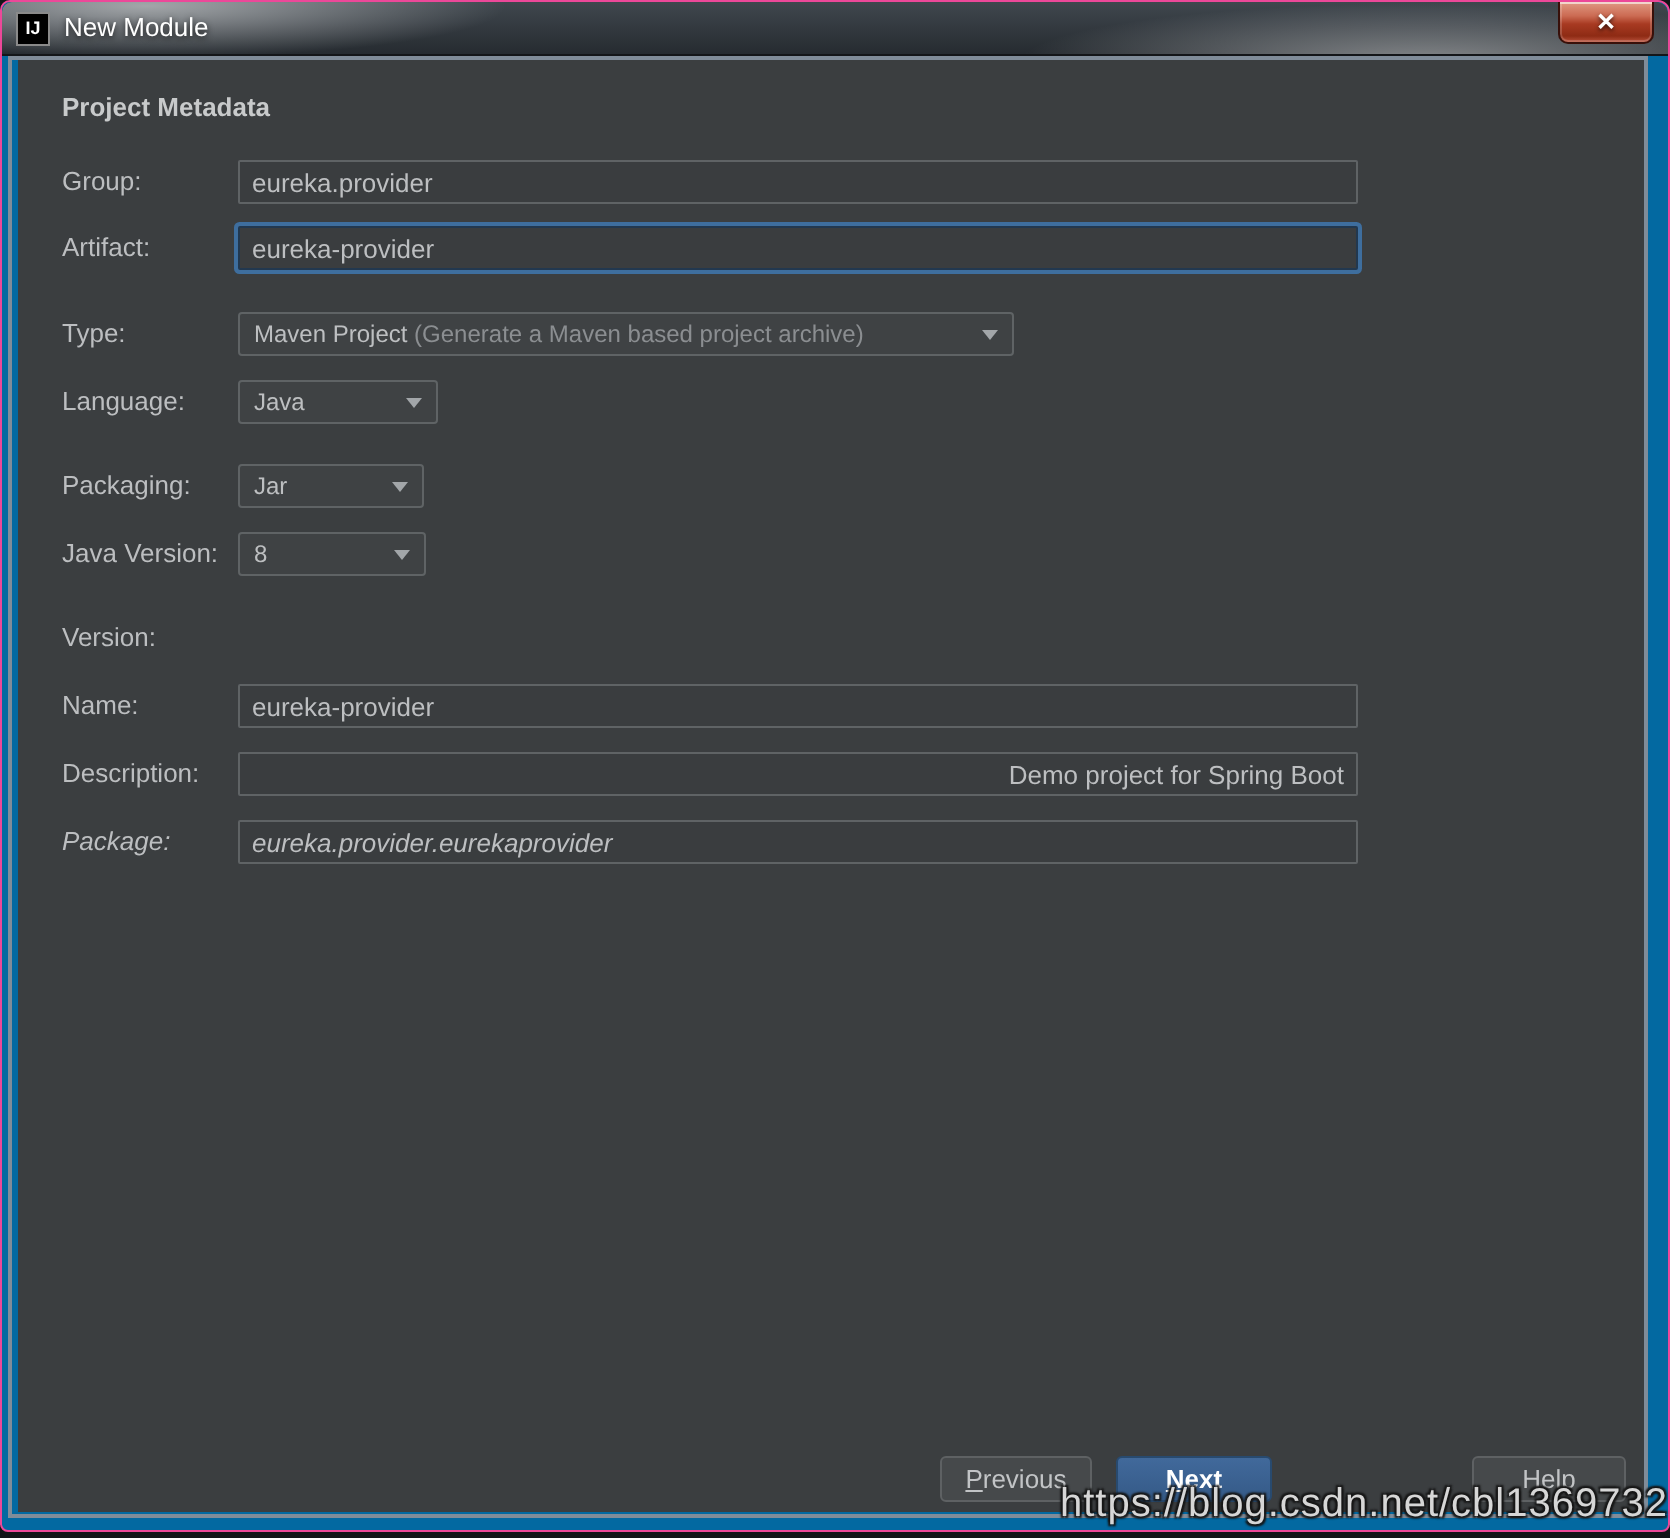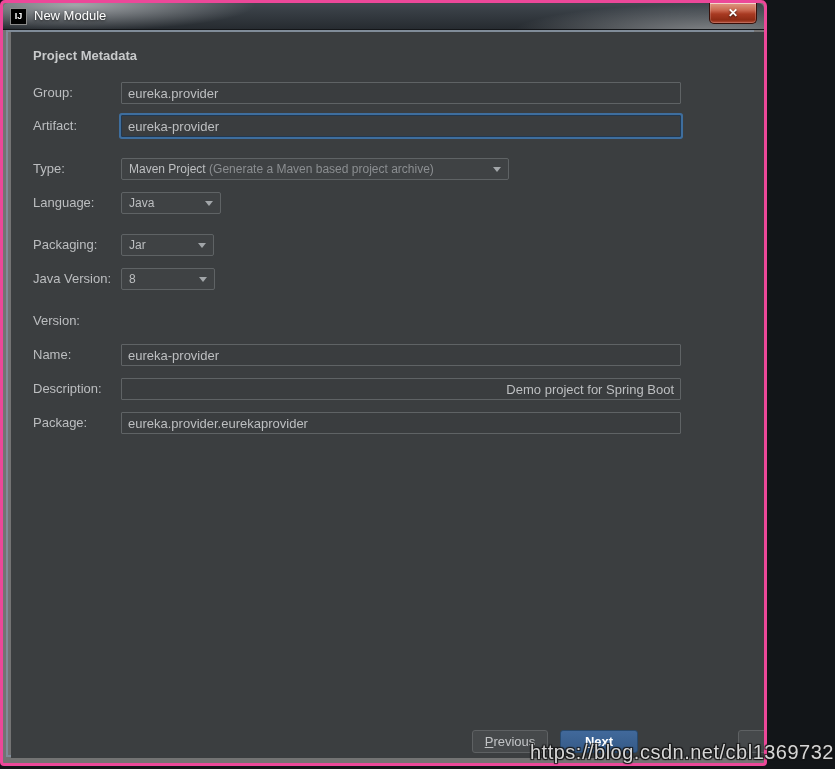--- a/index.html
+++ b/index.html
@@ -1,22 +1,22 @@
 <!DOCTYPE html>
 <html><head>
 <meta charset="utf-8">
 <style>
   * { margin:0; padding:0; box-sizing:border-box; }
   html,body { width:835px; height:769px; background:#121518; overflow:hidden;
               font-family:"Liberation Sans", sans-serif; }
   .stage { position:relative; width:835px; height:769px; background:#121518; }
 
   
-  .window { position:absolute; left:0; top:0; width:767px; height:766px;
-            background:#737373; border:3px solid #ec4899;
+  .window { position:absolute; left:0; top:0; width:835px; height:766px;
+            background:#0369a1; border:1px solid #ec4899;
             border-radius:5px 6px 4px 4px; overflow:hidden; }
   .frame-bevel { position:absolute; left:3px; right:10px; top:27px; bottom:6px;
                  border:2px solid #808c99;
                  border-image:linear-gradient(to bottom, #565f69, #b3bec9 60%, #8violet 0, #8d98a4) 1;
                  pointer-events:none; z-index:1; }
 
   
   .titlebar { position:absolute; left:0; top:0; right:0; height:27px; z-index:3;
     background:
       radial-gradient(ellipse 250px 36px at 72px 2px,  rgba(255,255,255,.52), rgba(255,255,255,0) 72%),
@@ -61,21 +61,21 @@
 
   .r-group    { top:50px; }
   .r-artifact { top:83px; }
   .r-type     { top:126px; }
   .r-language { top:160px; }
   .r-packaging{ top:202px; }
   .r-javaver  { top:236px; }
   .r-version  { top:278px; }
   .r-name     { top:312px; }
   .r-desc     { top:346px;text-align:right; }
-  .r-package  { top:380px; }
+  .r-package  { top:380px;font-style:italic; }
   .w-type { width:388px; } .w-lang { width:100px; }
   .w-pack { width:93px; }  .w-java { width:94px; }
 
   
   .btn { position:absolute; top:698px; height:23px; background:#46494b;
          border:1px solid #5e6163; border-radius:3px; color:#c2c4c6;
          font-size:13px; text-align:center; line-height:21px; cursor:pointer; }
   .btn .mn { text-decoration:underline; }
   .btn-prev   { left:461px; width:76px; }
   .btn-next   { left:549px; width:78px; color:#fff; font-weight:bold;

